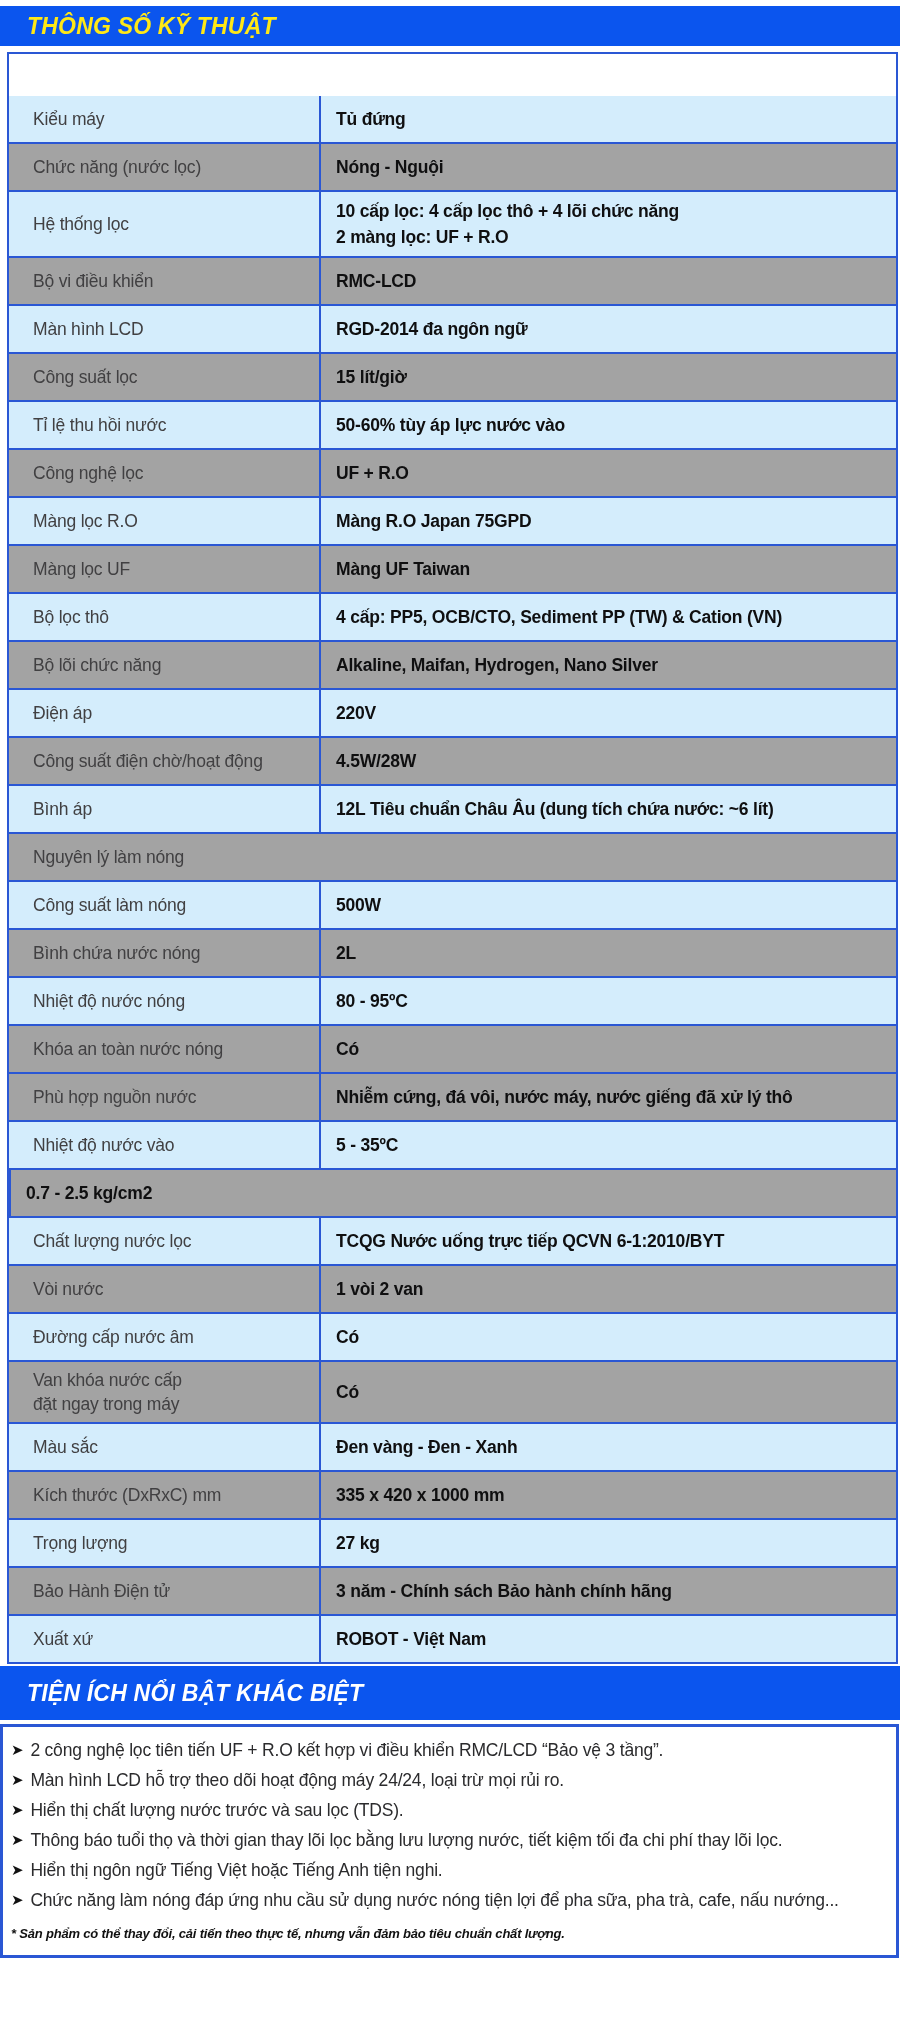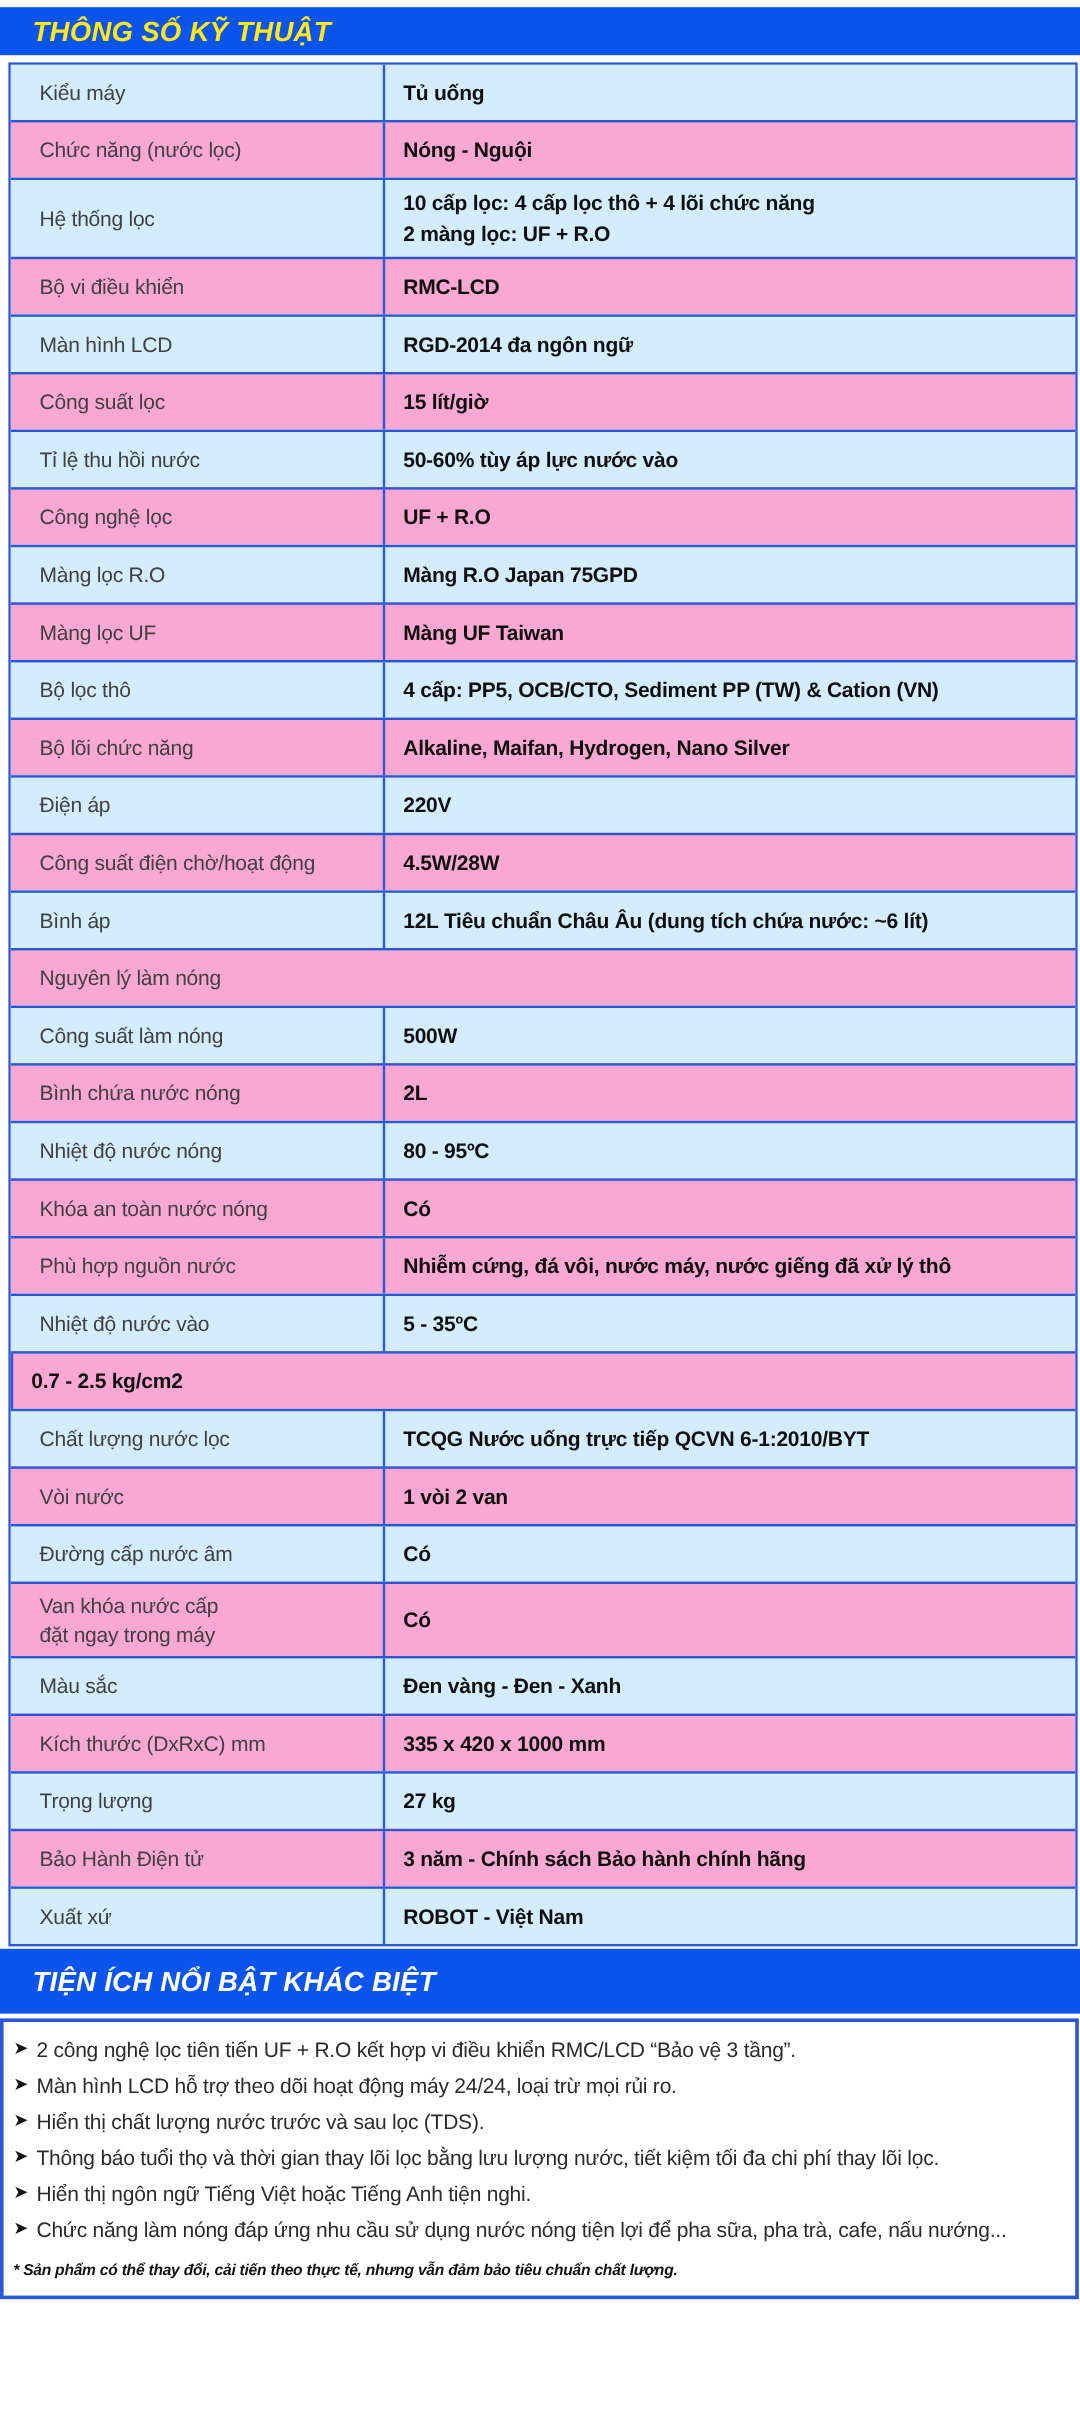--- a/index.html
+++ b/index.html
@@ -18,23 +18,23 @@
     font-style:italic;
   }
   .band.specs{margin-top:6px;color:#ffe816;}
   .band.features{height:54px;line-height:54px;margin-top:2px;color:#ffffff;}
   
   .spec-table{
     margin:6px 2px 0 7px;
     border:2px solid #2a57d4;
   }
   .row{display:flex;min-height:46px;border-top:2px solid #2a57d4;}
-  .row:first-child{border-top:none;}
+  .row:first-child{border-top:none;margin-top:42px;}
   .row.blue{background:#d4edfc;}
-  .row.white{background:#f9a8d4;}
+  .row.white{background:#a3a3a3;}
   .cell{display:flex;flex-direction:column;justify-content:center;}
   .cell .line{display:block;}
   .cell.label{
     width:276px;flex:0 0 276px;
     padding:6px 10px 6px 24px;
     font-size:17.5px;color:#414042;
     line-height:24px;letter-spacing:-.2px;
   }
   .cell.value{
     flex:1;
@@ -70,21 +70,21 @@
 <body>
 
 <div class="band specs">THÔNG SỐ KỸ THUẬT</div>
 
 <div class="spec-table">
     <div class="row blue">
       <div class="cell label">
         <span class="line">Kiểu máy</span>
       </div>
       <div class="cell value">
-        <span class="line">Tủ uống</span>
+        <span class="line">Tủ đứng</span>
       </div>
     </div>
     <div class="row white">
       <div class="cell label">
         <span class="line">Chức năng (nước lọc)</span>
       </div>
       <div class="cell value">
         <span class="line">Nóng - Nguội</span>
       </div>
     </div>

